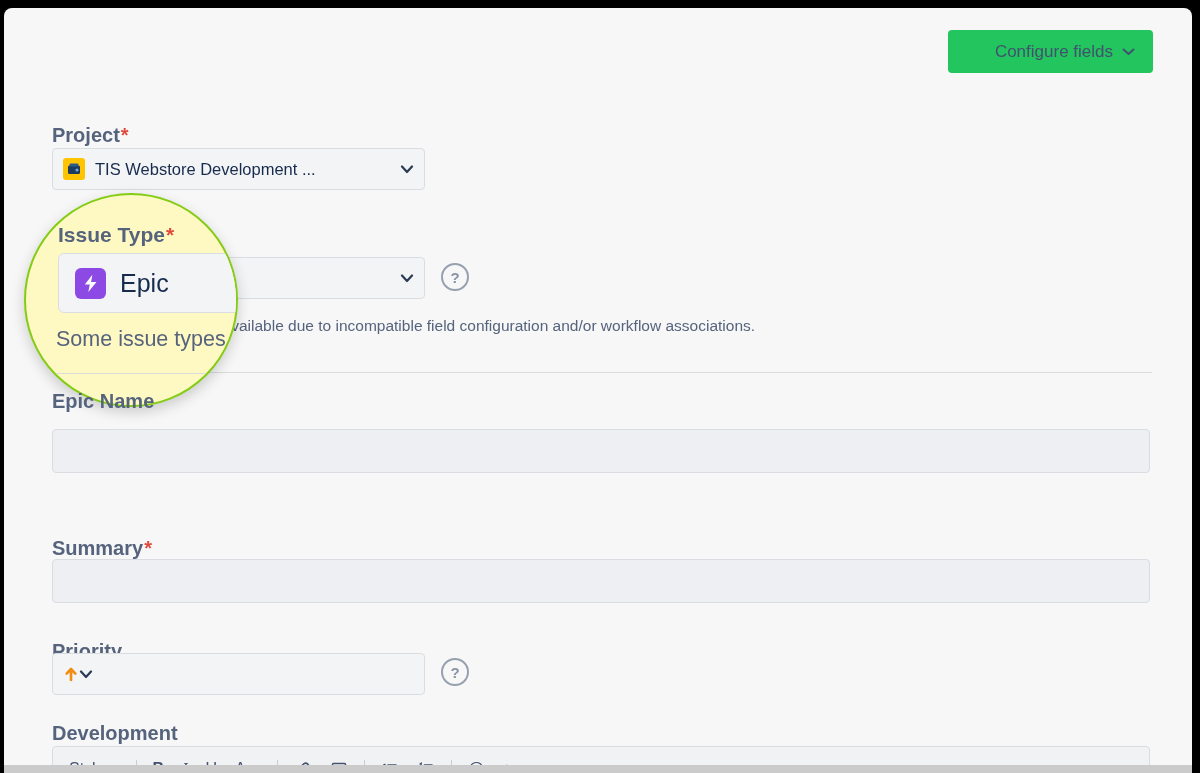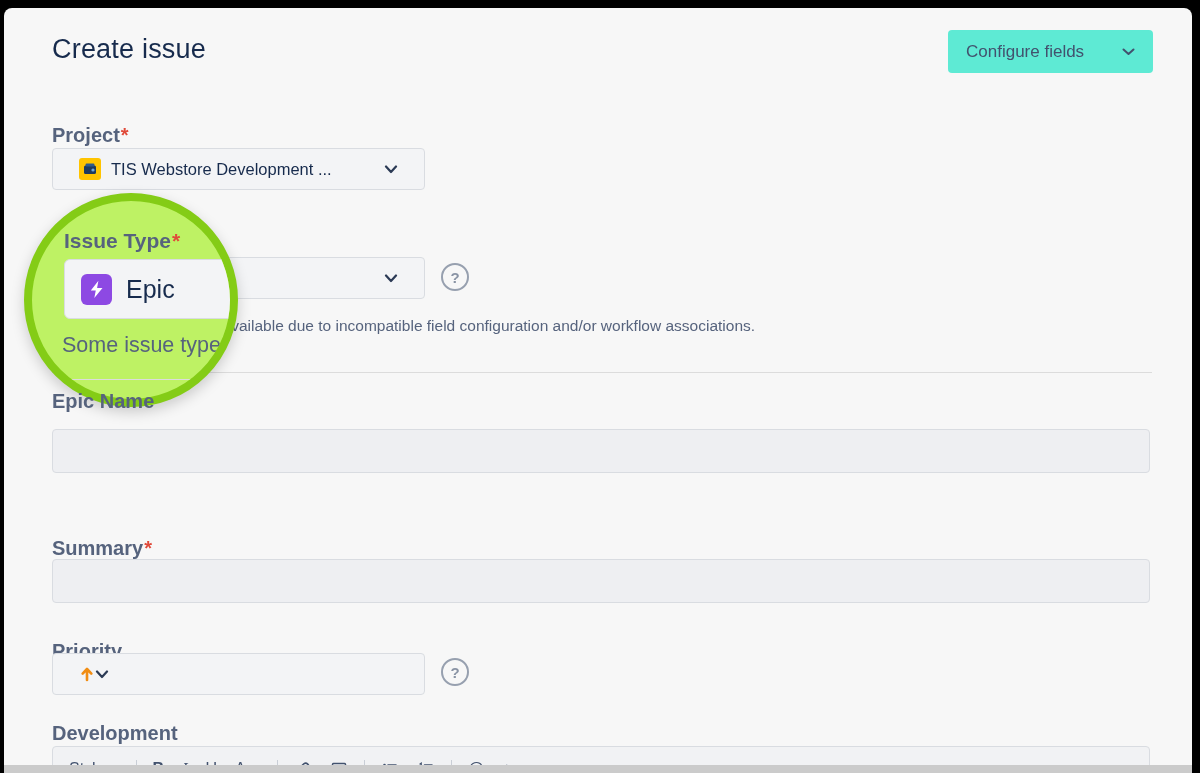--- a/index.html
+++ b/index.html
@@ -11,34 +11,34 @@
     background:#F7F7F7; border-radius:8px 8px 0 0; overflow:hidden;
   }
 
   .page-title {
     position:absolute; left:48px; top:26px;
     font-size:27px; font-weight:500; color:#172B4D; letter-spacing:0.2px;
   }
 
   .configure-btn {
     position:absolute; left:944px; top:22px; height:43px; min-width:205px;
-    background:#5eead4; border:none; border-radius:4px; cursor:pointer;
-    display:flex; align-items:center; justify-content:space-between; gap:9px;
+    background:#22c55e; border:none; border-radius:4px; cursor:pointer;
+    display:flex; align-items:center; justify-content:flex-end; gap:9px;
     font-family:inherit; font-size:17px; color:#42526E; padding:0 18px;
   }
 
   .field-label {
     position:absolute; font-size:20px; font-weight:700; color:#56637D;
   }
   .req { color:#E04A3A; margin-left:1px; }
 
   .select-box {
     position:absolute; width:373px; height:42px;
     background:#F3F4F6; border:1px solid #D9DCE1; border-radius:4px;
-    display:flex; align-items:center; padding:0 26px; cursor:pointer;
+    display:flex; align-items:center; padding:0 10px; cursor:pointer;
   }
   .select-box .sel-text {
     font-size:16.5px; color:#172B4D; margin-left:10px; flex:1;
     white-space:nowrap; overflow:hidden;
   }
 
   .text-input {
     position:absolute; width:1098px; height:44px;
     background:#EEEFF2; border:1px solid #D9DCE1; border-radius:4px;
     font-family:inherit; font-size:16px; color:#172B4D; padding:0 12px;
@@ -61,21 +61,21 @@
   .avatar { width:22px; height:22px; border-radius:3px; background:#FFC400;
     display:flex; align-items:center; justify-content:center; flex:0 0 auto; }
 
   
   .epic-badge { width:21px; height:21px; border-radius:4px; background:#8D49E3;
     display:flex; align-items:center; justify-content:center; flex:0 0 auto; }
 
   
   .magnifier {
     position:absolute; left:20px; top:185px; width:214px; height:214px;
-    border-radius:50%; background:#bef264; border:8px solid #84cc16;
+    border-radius:50%; background:#fef9c3; border:2px solid #84cc16;
     box-shadow:0 5px 14px rgba(0,0,0,0.18); overflow:hidden; z-index:5;
   }
   .mag-label { position:absolute; left:32px; top:28px; font-size:21px; font-weight:700; color:#56637D; white-space:nowrap; }
   .mag-label .req { font-size:21px; }
   .mag-select {
     position:absolute; left:32px; top:58px; width:230px; height:60px;
     background:#F3F4F6; border:1.5px solid #D9DCE1; border-radius:6px;
     display:flex; align-items:center; padding:0 16px;
   }
   .mag-select .epic-badge { width:31px; height:31px; border-radius:6px; }
@@ -103,21 +103,20 @@
   .tb-underline { text-decoration:underline; }
   .tb-sep { width:1px; height:26px; background:#C9CED6; flex:0 0 auto; }
 
   .bottom-strip { position:absolute; left:0; right:0; top:757px; height:16px; background:#CBCBCB; z-index:9; }
 </style>
 </head>
 <body>
 
 <div class="card">
 
-  <h1 class="page-title">Create issue</h1>
 
   <button class="configure-btn">
     <span>Configure fields</span>
     <svg class="chev" width="13" height="8" viewBox="0 0 13 8">
         <path d="M1.5 1.5 L6.5 6 L11.5 1.5" fill="none" stroke="#42526E" stroke-width="2" stroke-linecap="round" stroke-linejoin="round"></path>
       </svg>
   </button>
 
   <div class="field-label" style="left:48px; top:116px;">
     <span>Project</span><span class="req">*</span>

